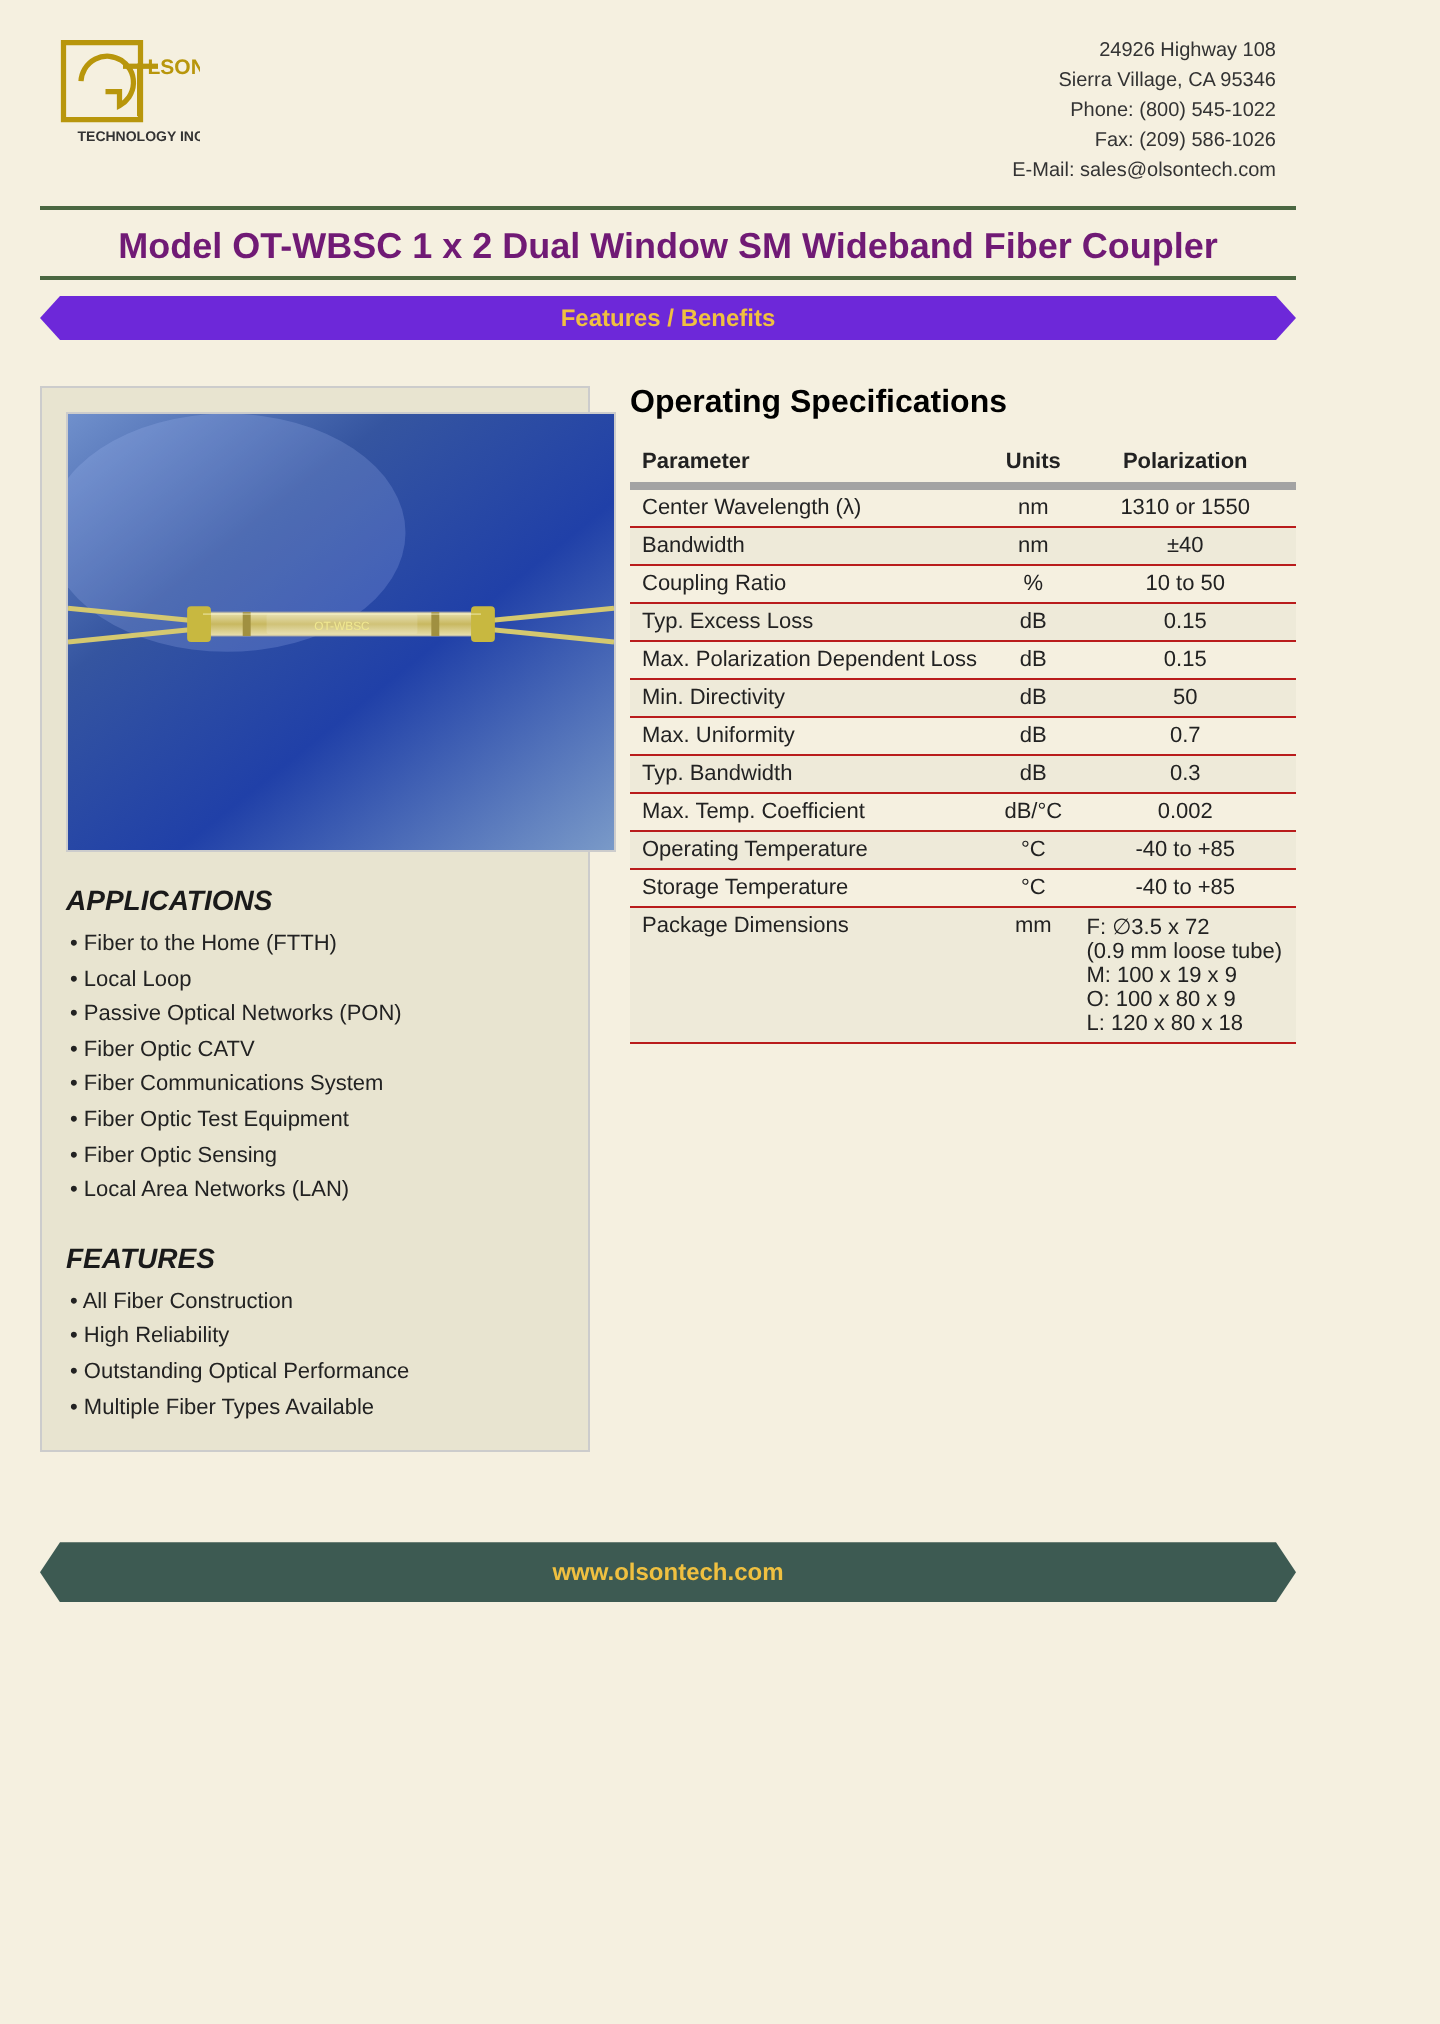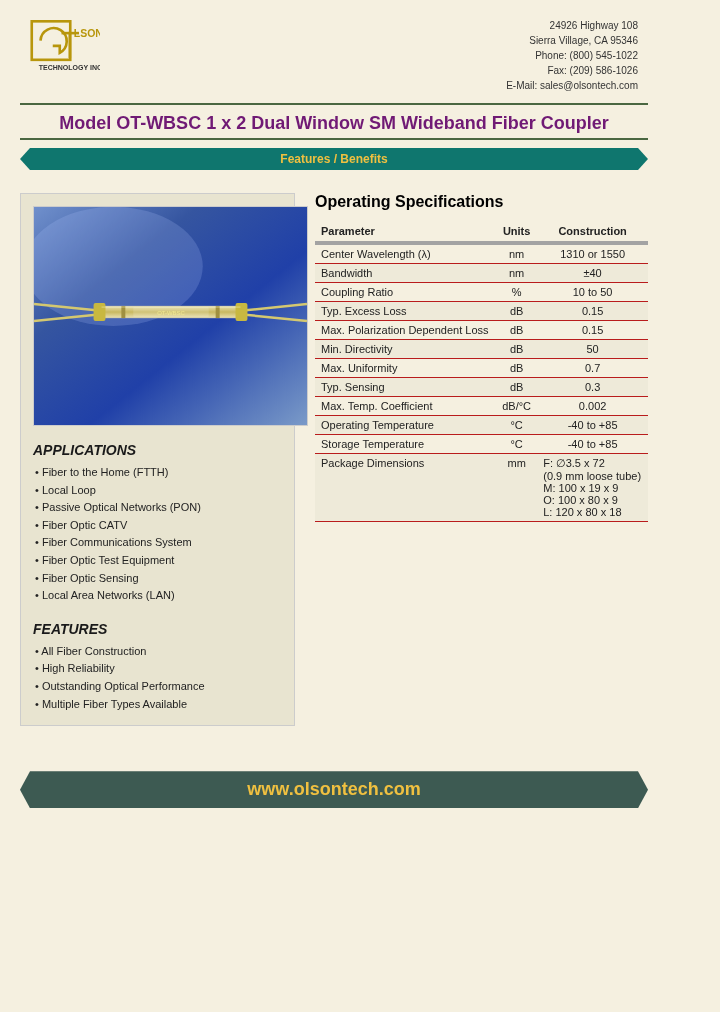--- a/index.html
+++ b/index.html
@@ -56,21 +56,21 @@
 
     .main-title {
       font-size: 18px;
       font-weight: bold;
       color: #701a75;
       font-family: Arial, sans-serif;
     }
 
     
     .features-banner {
-      background-color: #0f766e;
+      background-color: #6d28d9;
       margin: 8px 20px;
       text-align: center;
       padding: 4px 0;
       clip-path: polygon(10px 0%, calc(100% - 10px) 0%, 100% 50%, calc(100% - 10px) 100%, 10px 100%, 0% 50%);
     }
 
     .features-banner span {
       color: #f0c040;
       font-weight: bold;
       font-size: 12px;
@@ -195,21 +195,21 @@
       background-color: #3d5a52;
       margin: 20px 20px 15px 20px;
       text-align: center;
       padding: 8px 0;
       clip-path: polygon(10px 0%, calc(100% - 10px) 0%, 100% 50%, calc(100% - 10px) 100%, 10px 100%, 0% 50%);
     }
 
     .footer a {
       color: #f0c040;
       font-weight: bold;
-      font-size: 18px;
+      font-size: 12px;
       text-decoration: none;
     }
 
     
     .bg-light-area {
       background-color: #e8e4d0;
       border: 1px solid #ccc;
       padding: 12px;
       margin-bottom: 10px;
     }
@@ -326,21 +326,21 @@
       </div>
     </div>
 
     <div class="right-col">
       <div class="specs-title">Operating Specifications</div>
       <table class="specs-table">
         <thead>
           <tr>
             <th>Parameter</th>
             <th>Units</th>
-            <th>Construction</th>
+            <th>Polarization</th>
           </tr>
         </thead>
         <tbody id="specs-tbody">
         <tr>
               <td>Center Wavelength (λ)</td>
               <td>nm</td>
               <td>1310 or 1550</td>
             </tr>
             <tr>
               <td>Bandwidth</td>
@@ -366,21 +366,21 @@
               <td>Min. Directivity</td>
               <td>dB</td>
               <td>50</td>
             </tr>
             <tr>
               <td>Max. Uniformity</td>
               <td>dB</td>
               <td>0.7</td>
             </tr>
             <tr>
-              <td>Typ. Sensing</td>
+              <td>Typ. Bandwidth</td>
               <td>dB</td>
               <td>0.3</td>
             </tr>
             <tr>
               <td>Max. Temp. Coefficient</td>
               <td>dB/°C</td>
               <td>0.002</td>
             </tr>
             <tr>
               <td>Operating Temperature</td>

